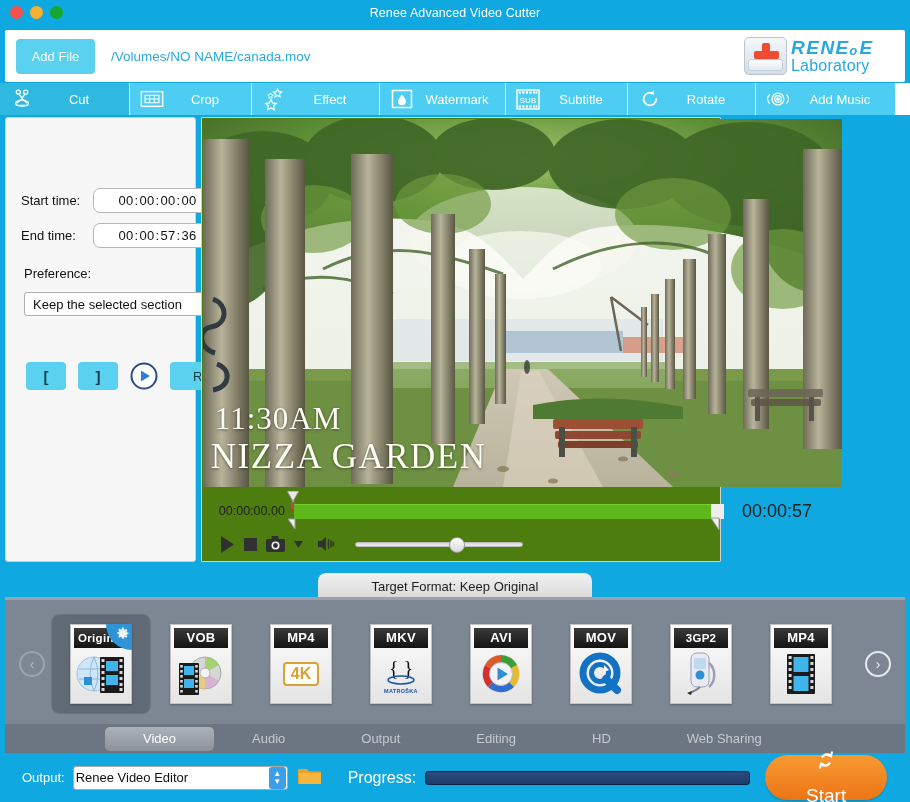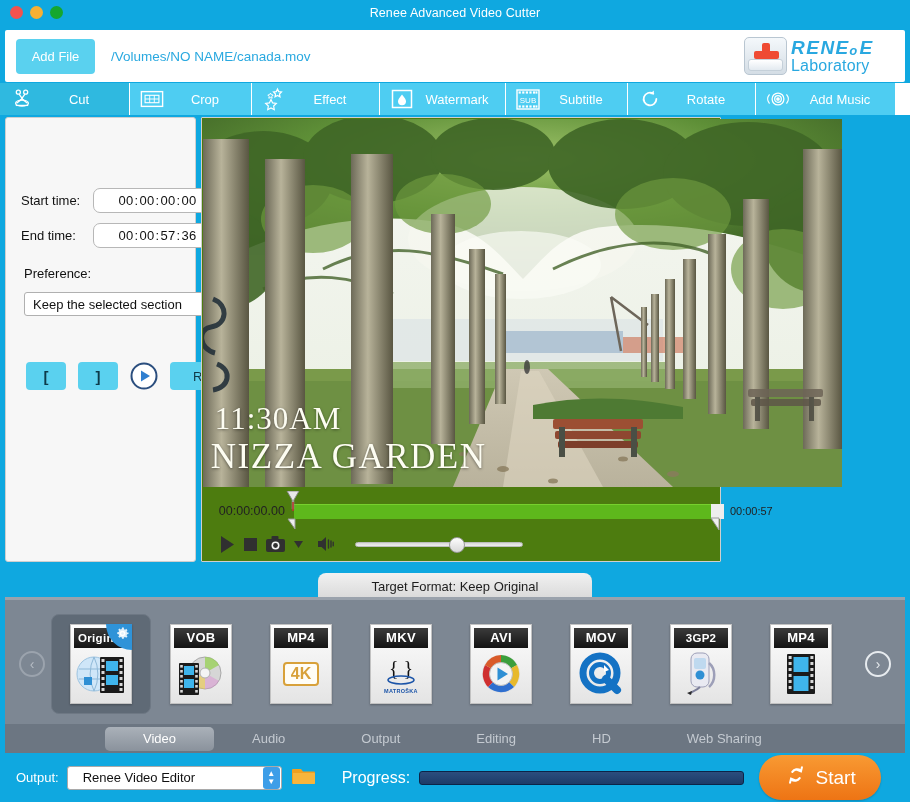--- a/index.html
+++ b/index.html
@@ -174,21 +174,21 @@
     position:absolute; left:8px; top:318px;
     color:#fdfdf2; font-family:"Liberation Serif", serif;
     font-size:35px; letter-spacing:1.5px;
     text-shadow:0 1px 3px rgba(0,0,0,.45);
   }
   .timeline-row {
     position:absolute; left:0; top:378px; width:639px; height:30px;
     display:flex; align-items:center;
   }
   .tl-start { margin-left:17px; font-size:12.5px; color:#222; }
-  .tl-end { margin-left:6px; font-size:11px; color:#222; }
+  .tl-end { margin-left:18px; font-size:18px; color:#222; }
   .tl-track {
     position:relative; margin-left:9px;
     width:430px; height:15px; background:#eeeeee;
   }
   .tl-fill { position:absolute; left:0; top:0; height:15px; background:#5eb81c; border-top:1px solid #76d12d;}
   .handle-left {
     position:absolute; left:-9px; top:-13px; width:16px; height:42px; pointer-events:none;
   }
   .handle-right {
     position:absolute; top:0px; width:11px; height:28px; pointer-events:none;
@@ -294,41 +294,42 @@
     background:linear-gradient(#aab1b9,#8a929c);
     color:#ffffff;
   }
 
   
   .bottombar {
     position:absolute; left:0; top:753px; width:910px; height:49px;
     background:#0fa8e0;
     display:flex; align-items:center;
   }
-  .out-label { margin-left:16px; color:#ffffff; font-size:13px; }
+  .out-label { margin-left:22px; color:#ffffff; font-size:13px; }
   .out-select {
     margin-left:8px; width:215px; height:24px;
     background:#ffffff; border:1px solid #a9a9a9; border-radius:3px;
     display:flex; align-items:center;
     cursor:pointer;
   }
-  .out-select .val { flex:1; padding-left:15px; font-size:13px; color:#111; }
+  .out-select .val { flex:1; padding-left:2px; font-size:13px; color:#111; }
   .folder-ico { margin-left:10px; cursor:pointer; }
   .prog-label { margin-left:26px; color:#ffffff; font-size:16px; }
   .prog-bar {
     margin-left:9px; width:325px; height:14px;
     background:linear-gradient(#2b4d7e,#1d3b68);
     border:1px solid #0c2448; border-radius:3px;
   }
   .start-btn {
     margin-left:15px; width:122px; height:45px; border-radius:23px;
     background:linear-gradient(#f89a33,#ee7414);
     display:flex; align-items:center; justify-content:center; gap:9px;
     color:#ffffff; font-size:19px; cursor:pointer;
     box-shadow:0 1px 2px rgba(0,0,0,.2);
+    flex-direction:column;
   }
 </style>
 </head>
 <body>
 
 <div class="app">
 
   <div class="titlebar">
     <div class="lights">
       <div class="light red"></div>

